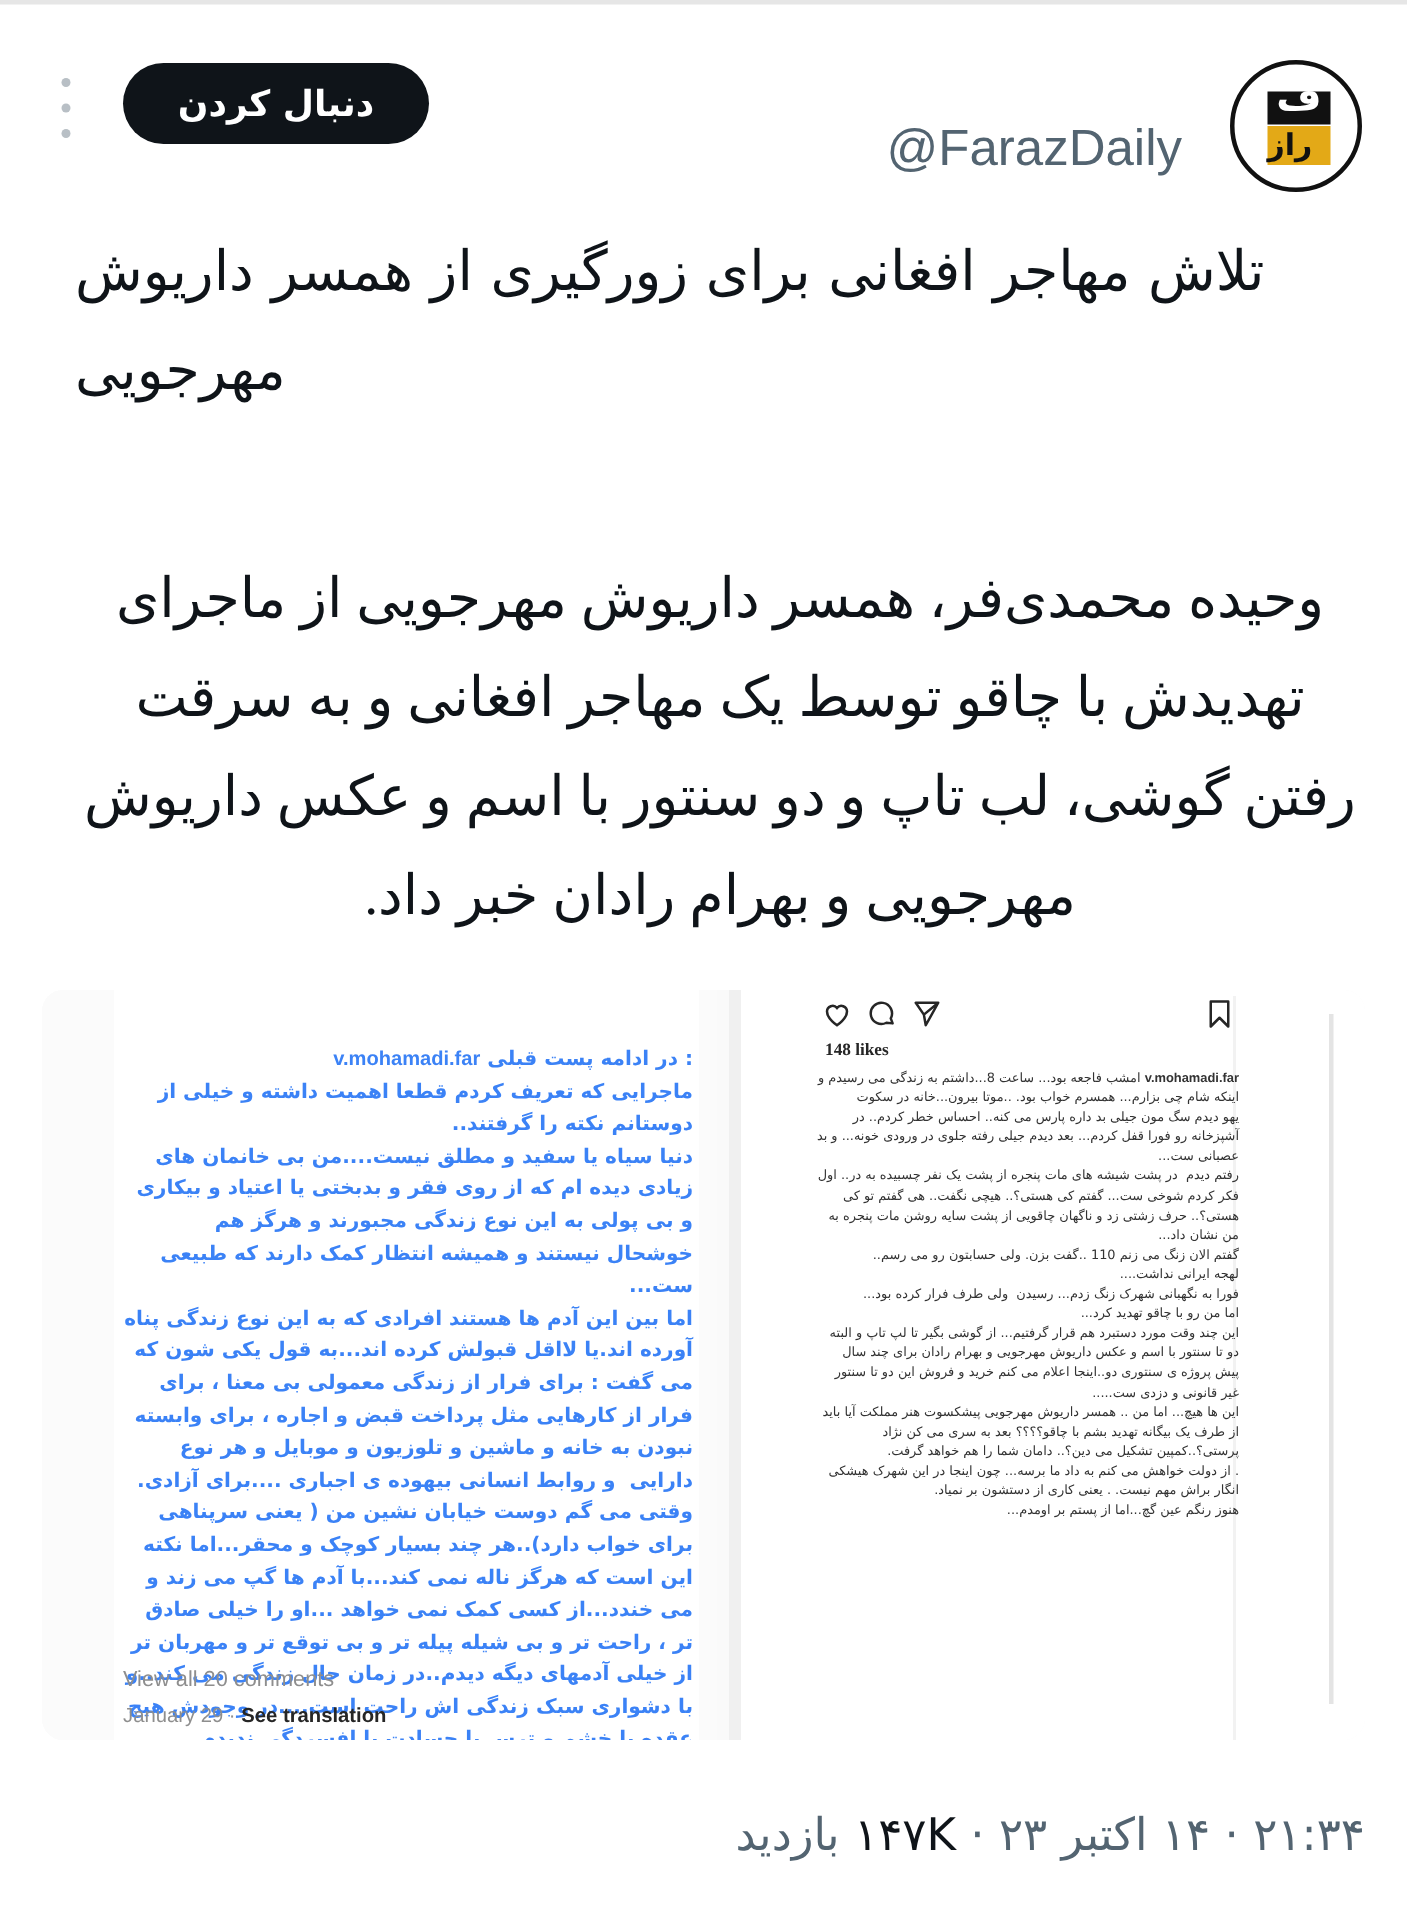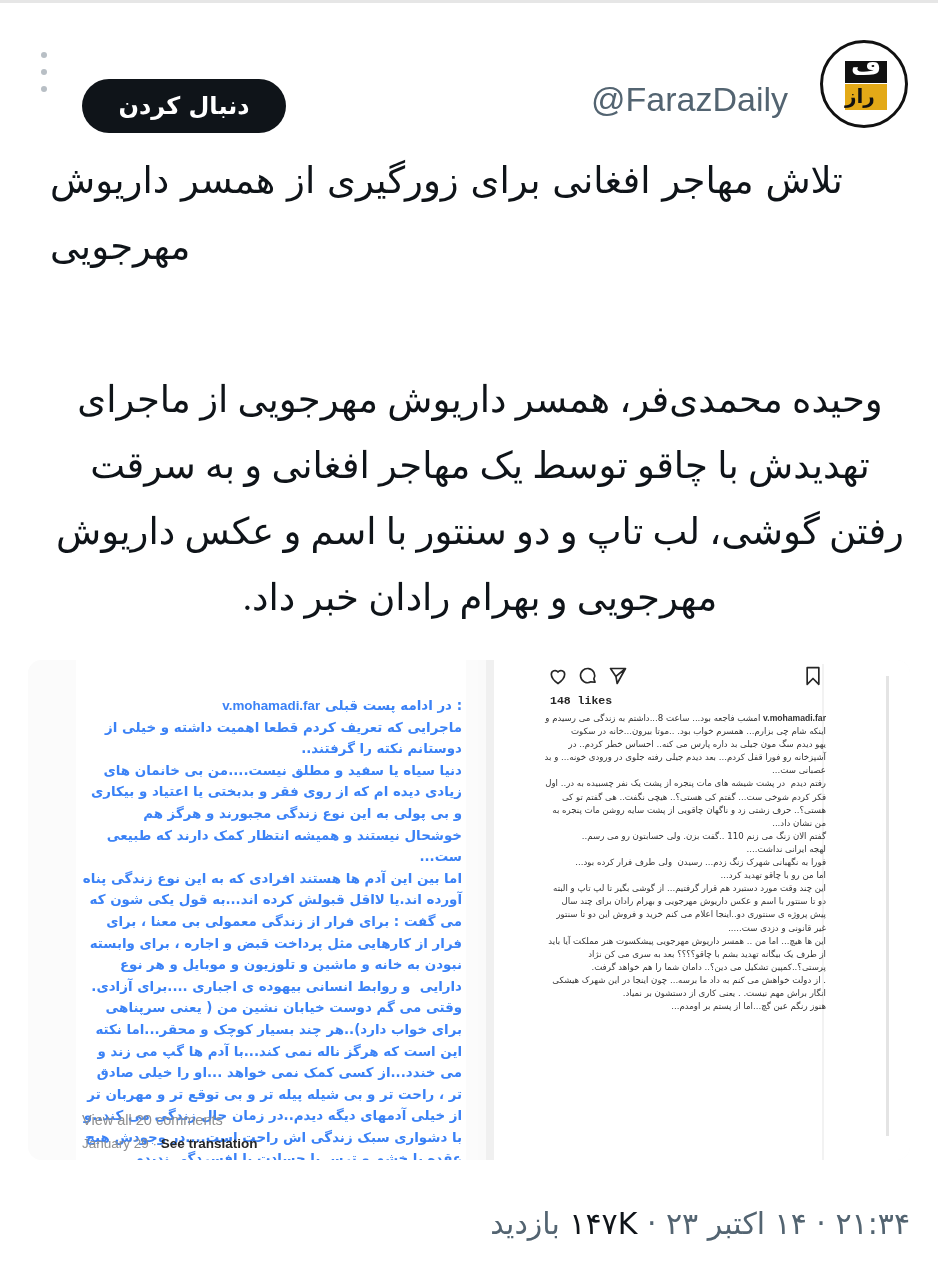--- a/index.html
+++ b/index.html
@@ -18,21 +18,21 @@
                     font-family: "DejaVu Sans", sans-serif; font-weight: bold; font-size: 26px; line-height: 32px; }
   .avatar .glyph2 { position: absolute; left: 22px; top: 40px; width: 42px; color: #111;
                     font-family: "DejaVu Sans", sans-serif; font-weight: bold; font-size: 20px; line-height: 26px; }
   .display-name { position: absolute; right: 150px; top: 2px; font-size: 31px; font-weight: bold; direction: rtl;
                   font-family: "DejaVu Sans", sans-serif; color: #0f1419; white-space: nowrap; }
   .handle { position: absolute; right: 150px; top: 50px; font-size: 34px; color: #536471;
             font-family: "Liberation Sans", sans-serif; white-space: nowrap; }
   .follow-btn { position: absolute; left: 82px; top: 12px; width: 204px; height: 54px; border-radius: 27px;
                 background: #0f1419; color: #fff; font-size: 24px; font-weight: bold; direction: rtl;
                 display: flex; align-items: center; justify-content: center; border: none;
-                font-family: "DejaVu Sans", sans-serif; margin-top: 37px; }
+                font-family: "DejaVu Sans", sans-serif; }
   .more-btn { position: absolute; left: 36px; top: 22px; width: 16px; height: 40px; display: flex; flex-direction: column;
               align-items: center; justify-content: space-between; }
   .more-btn span { width: 6px; height: 6px; border-radius: 50%; background: #b8bfc5; display: block; }
 
   
   .title { position: absolute; right: 28px; top: 148px; width: 860px; direction: rtl; text-align: left;
            font-size: 37px; line-height: 66px; color: #0f1419; font-family: "DejaVu Sans", sans-serif; }
   .body-text { position: absolute; right: 28px; top: 367px; width: 860px; direction: rtl; text-align: center;
                font-size: 37px; line-height: 66px; color: #0f1419; font-family: Liberation Serif, serif; }
 
@@ -51,21 +51,21 @@
               font-size: 13.5px; color: #8e8e8e; }
   .ig-meta2 b { color: #262626; }
   .divider-v { position: absolute; left: 458px; top: 0; width: 8px; height: 500px; background: #f0f0f0; }
 
   .panel-right { position: absolute; left: 466px; top: 0; width: 416px; height: 500px; background: #fff; }
   .panel-right .frame { position: absolute; left: 40px; top: 4px; width: 290px; height: 496px; background: #fff;
                         border-right: 2px solid #f2f2f2; }
   .panel-right .edge { position: absolute; left: 392px; top: 16px; width: 3px; height: 460px; background: #e4e4e4; }
   .ig-actions { position: absolute; left: 54px; top: 6px; width: 276px; height: 22px; }
   .ig-actions svg { position: absolute; top: 0; }
-  .likes { position: absolute; left: 56px; top: 34px; font-family: Liberation Mono, monospace; font-weight: bold;
+  .likes { position: absolute; left: 56px; top: 34px; font-family: Liberation Serif, serif; font-weight: bold;
            font-size: 11.5px; color: #262626; }
   .ig-text-r { position: absolute; left: 50px; top: 52px; width: 282px; direction: rtl; text-align: right;
                font-size: 8.6px; line-height: 13.1px; color: #333; font-family: "DejaVu Sans", sans-serif; white-space: pre-wrap; }
   .ig-text-r .user { font-family: "Liberation Sans", sans-serif; font-weight: bold; direction: ltr; unicode-bidi: embed; }
 
   
   .footer { position: absolute; right: 28px; top: 1206px; direction: rtl; font-size: 30px; color: #536471;
             font-family: "DejaVu Sans", sans-serif; white-space: nowrap; }
   .footer .views { color: #0f1419; font-weight: normal; }
 </style>

